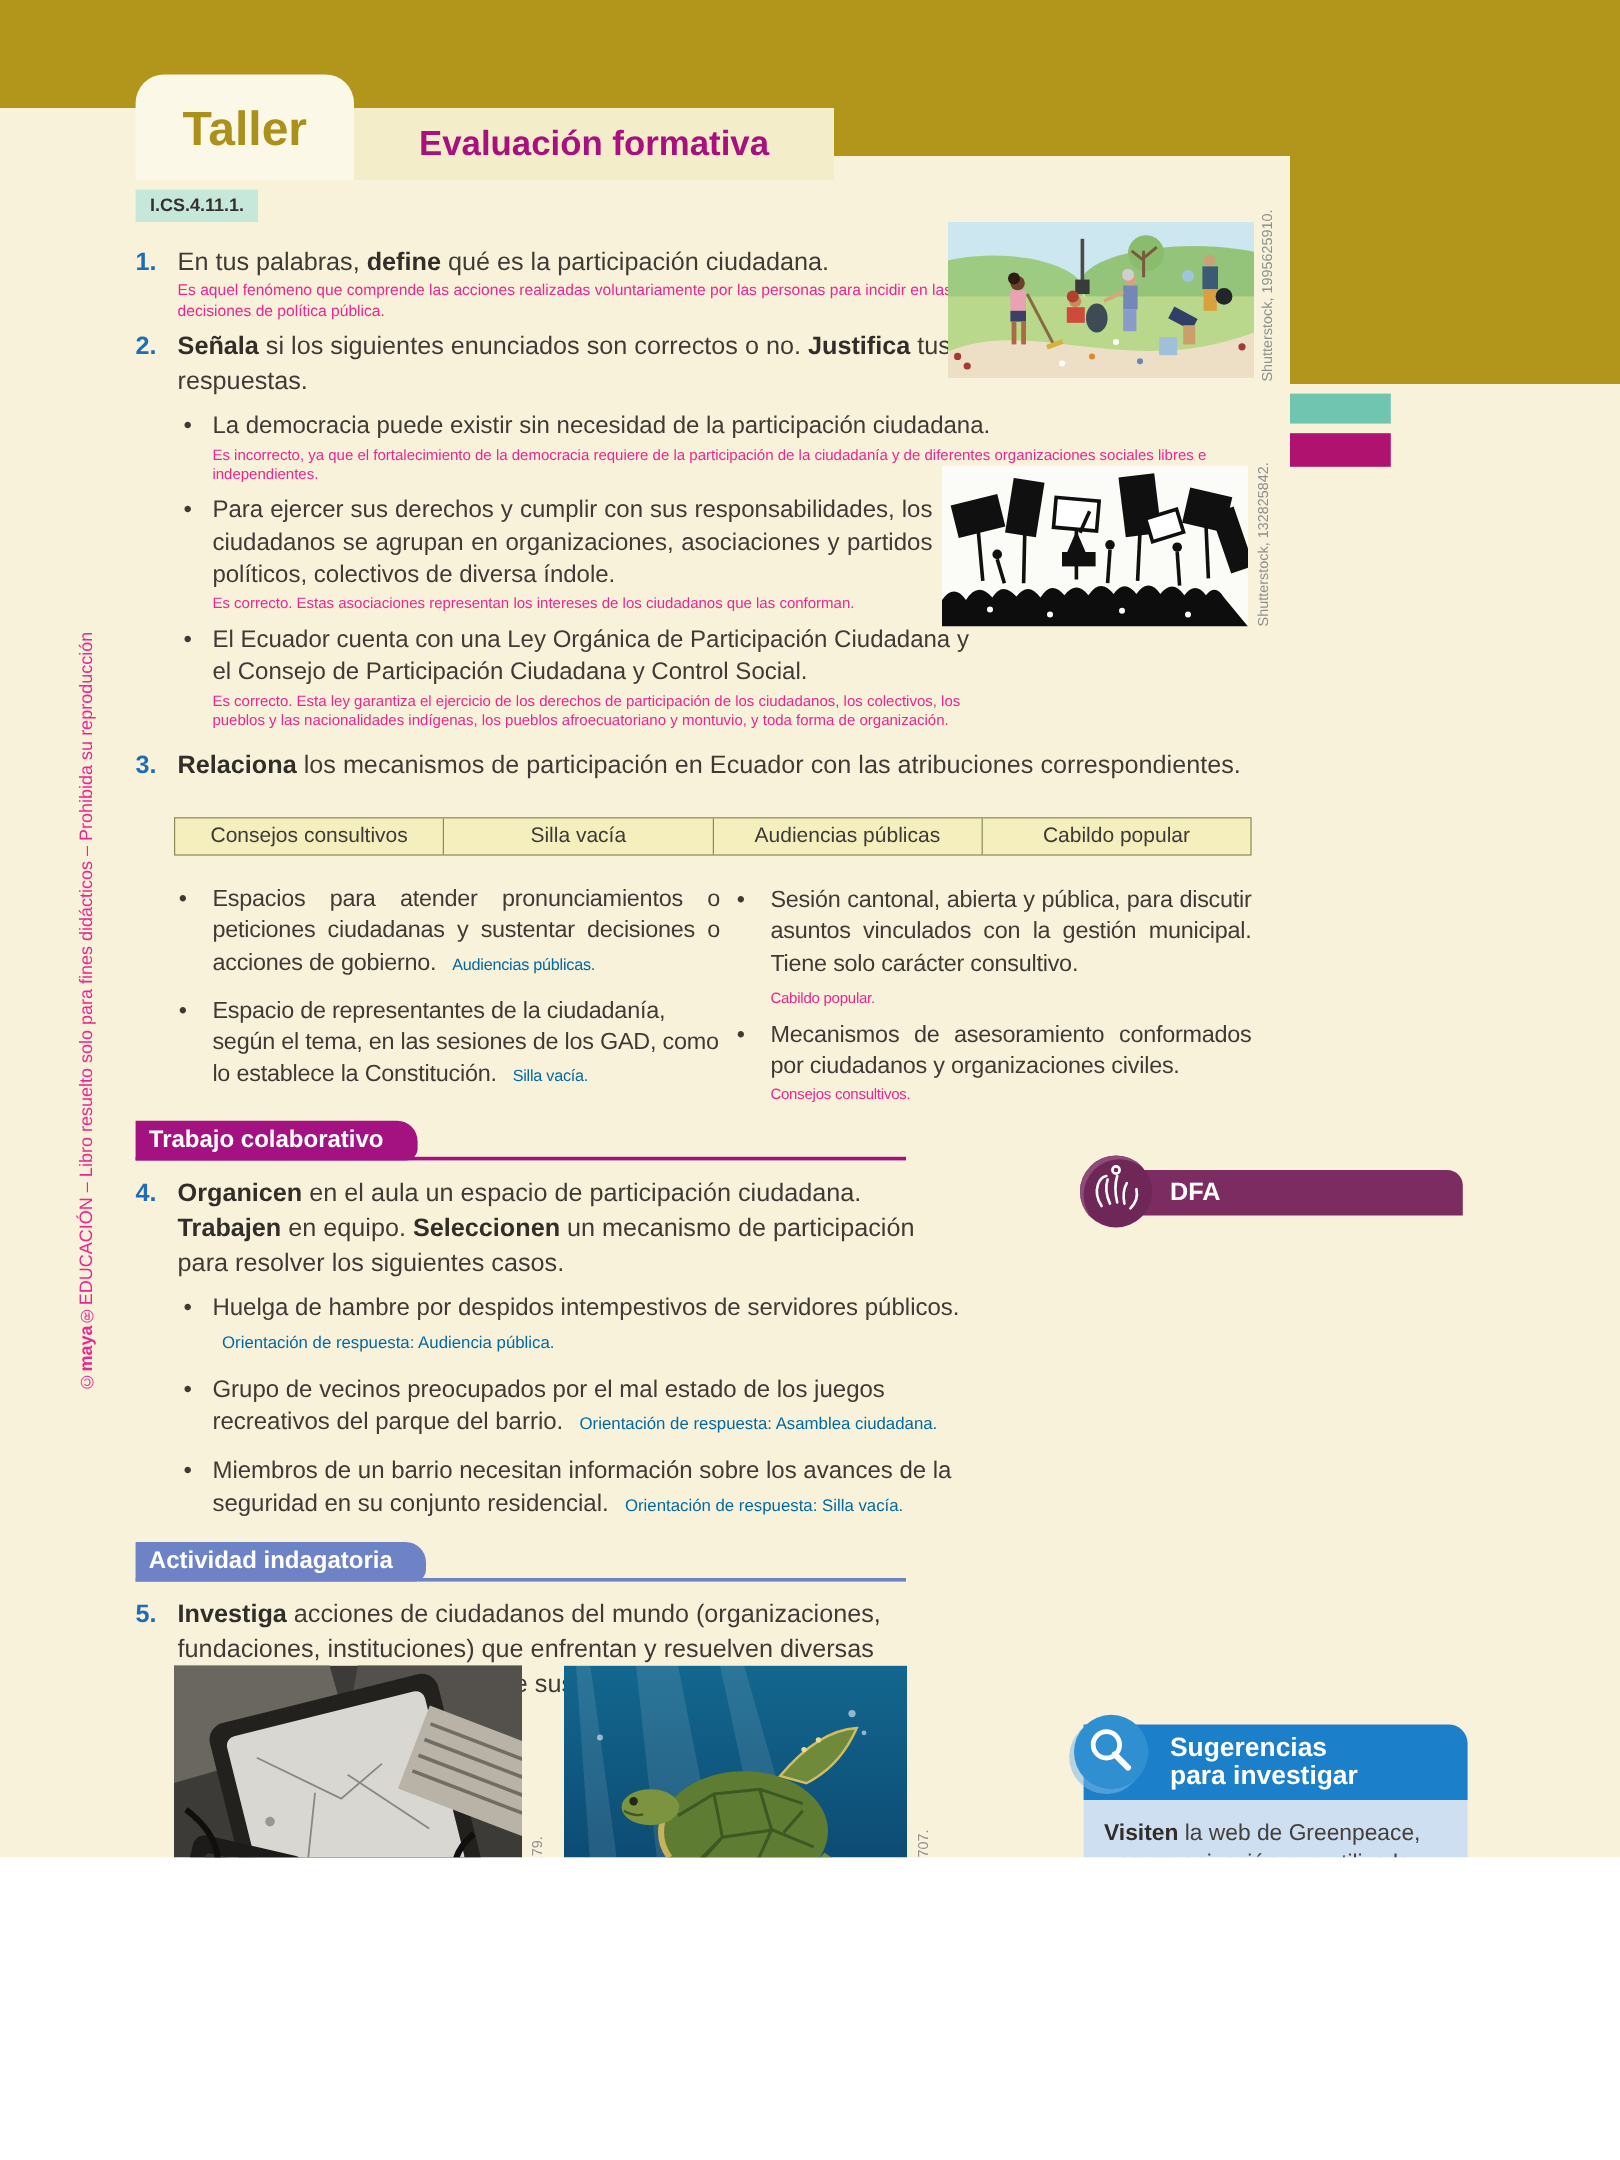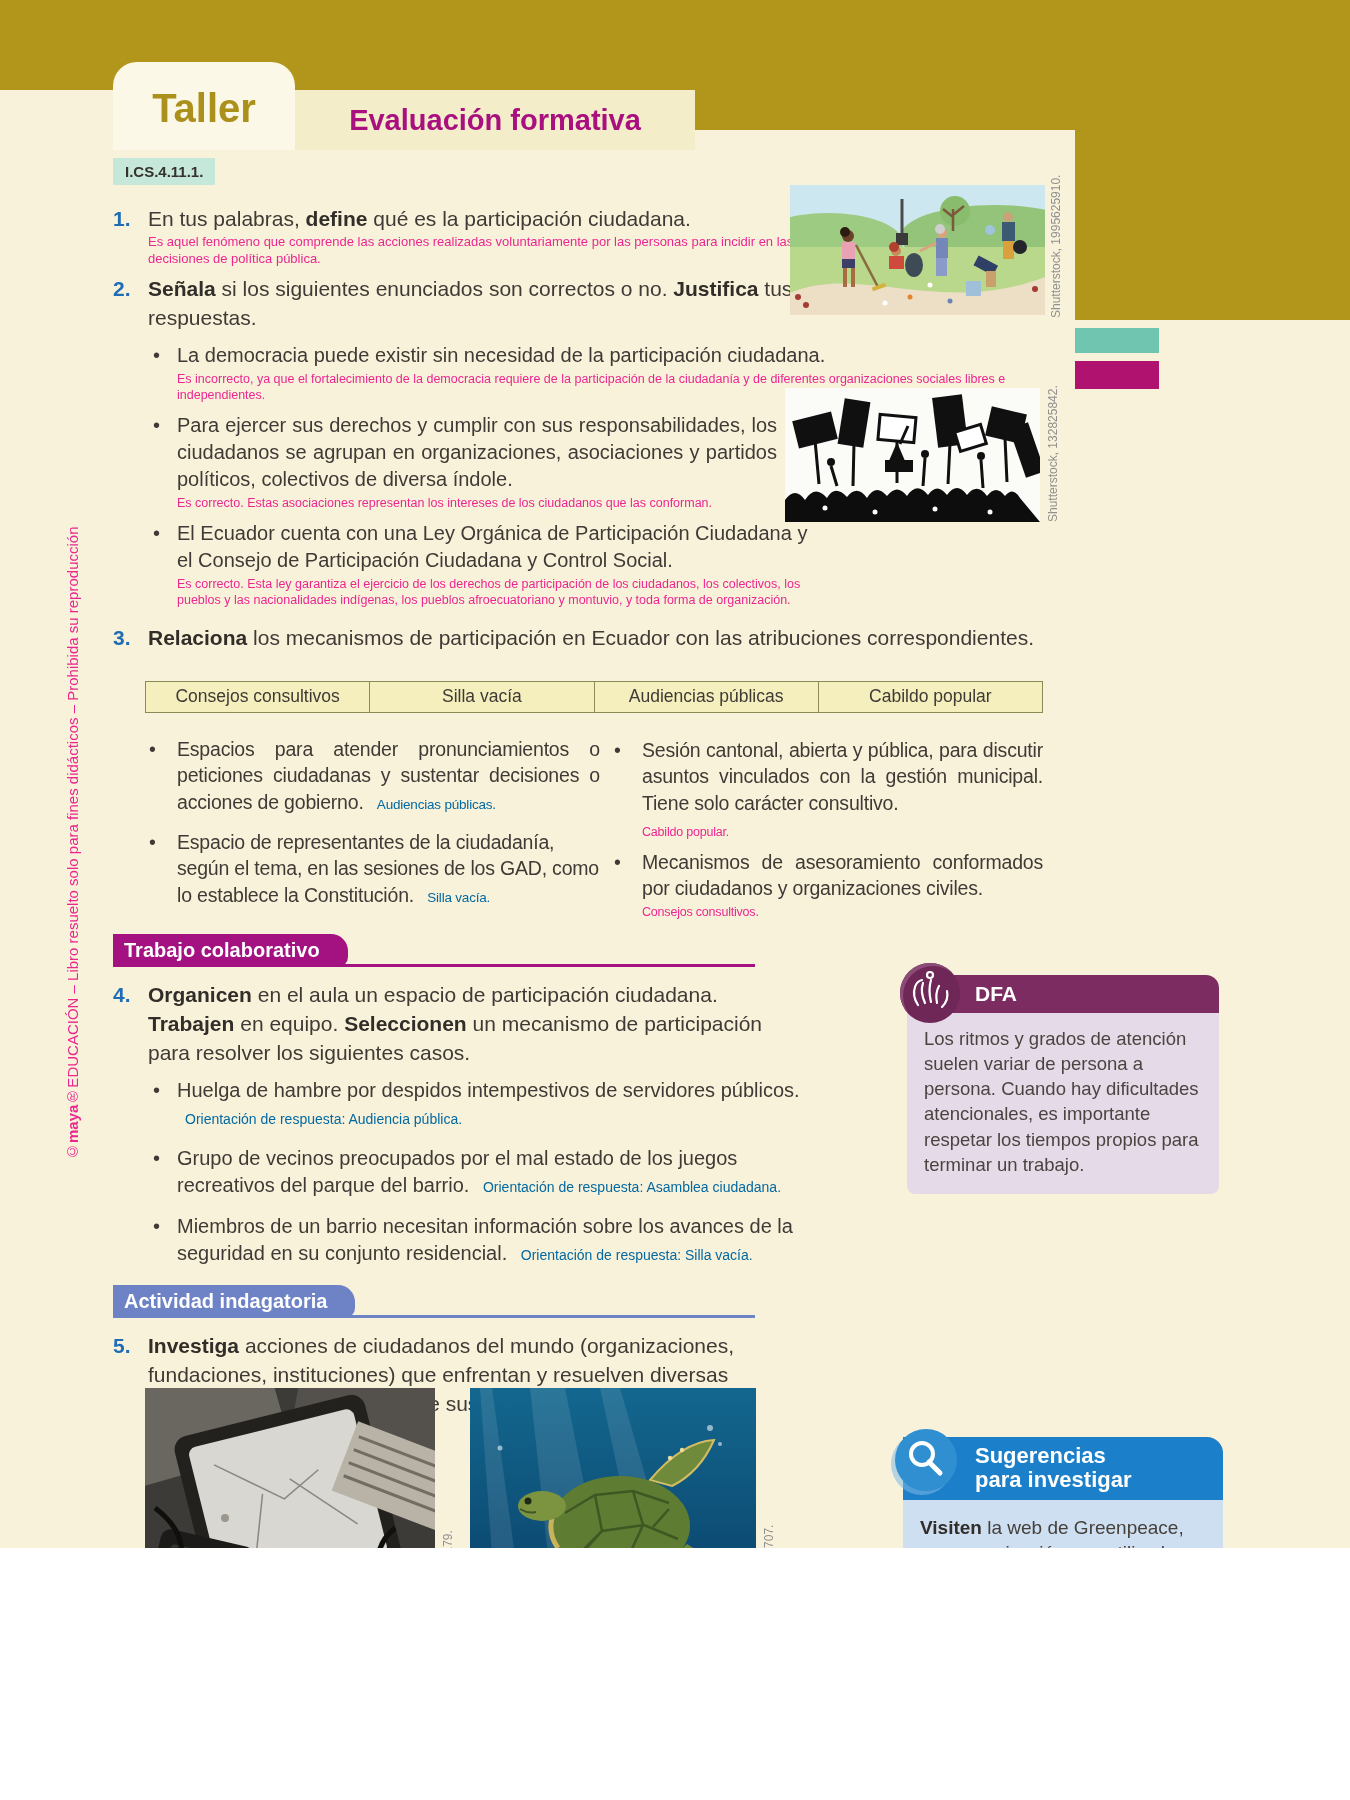--- a/index.html
+++ b/index.html
@@ -314,21 +314,20 @@
             <path d="M25 40 q-5 -11 -2 -20"></path>
             <path d="M31 39 q-3 -12 0 -22"></path>
             <path d="M37 40 q-2 -10 2 -17"></path>
             <path d="M42 44 q7 -7 5 -16"></path>
             <circle cx="30" cy="12" r="3"></circle>
           </g>
         </svg>
       </span>
       <span>DFA</span>
     </div>
-    <div class="dfa-body">Los ritmos y grados de atención suelen variar de persona a persona. Cuando hay dificultades atencionales, es importante respetar los tiempos propios para terminar un trabajo.</div>
   </div>
 
   <div class="sug">
     <div class="sug-header">
       <span class="sug-icon">
         <svg width="62" height="62" viewBox="0 0 62 62">
           <circle cx="27" cy="25" r="11" stroke="#fff" stroke-width="4" fill="none"></circle>
           <line x1="34" y1="33" x2="45" y2="44" stroke="#fff" stroke-width="5" stroke-linecap="round"></line>
         </svg>
       </span>

